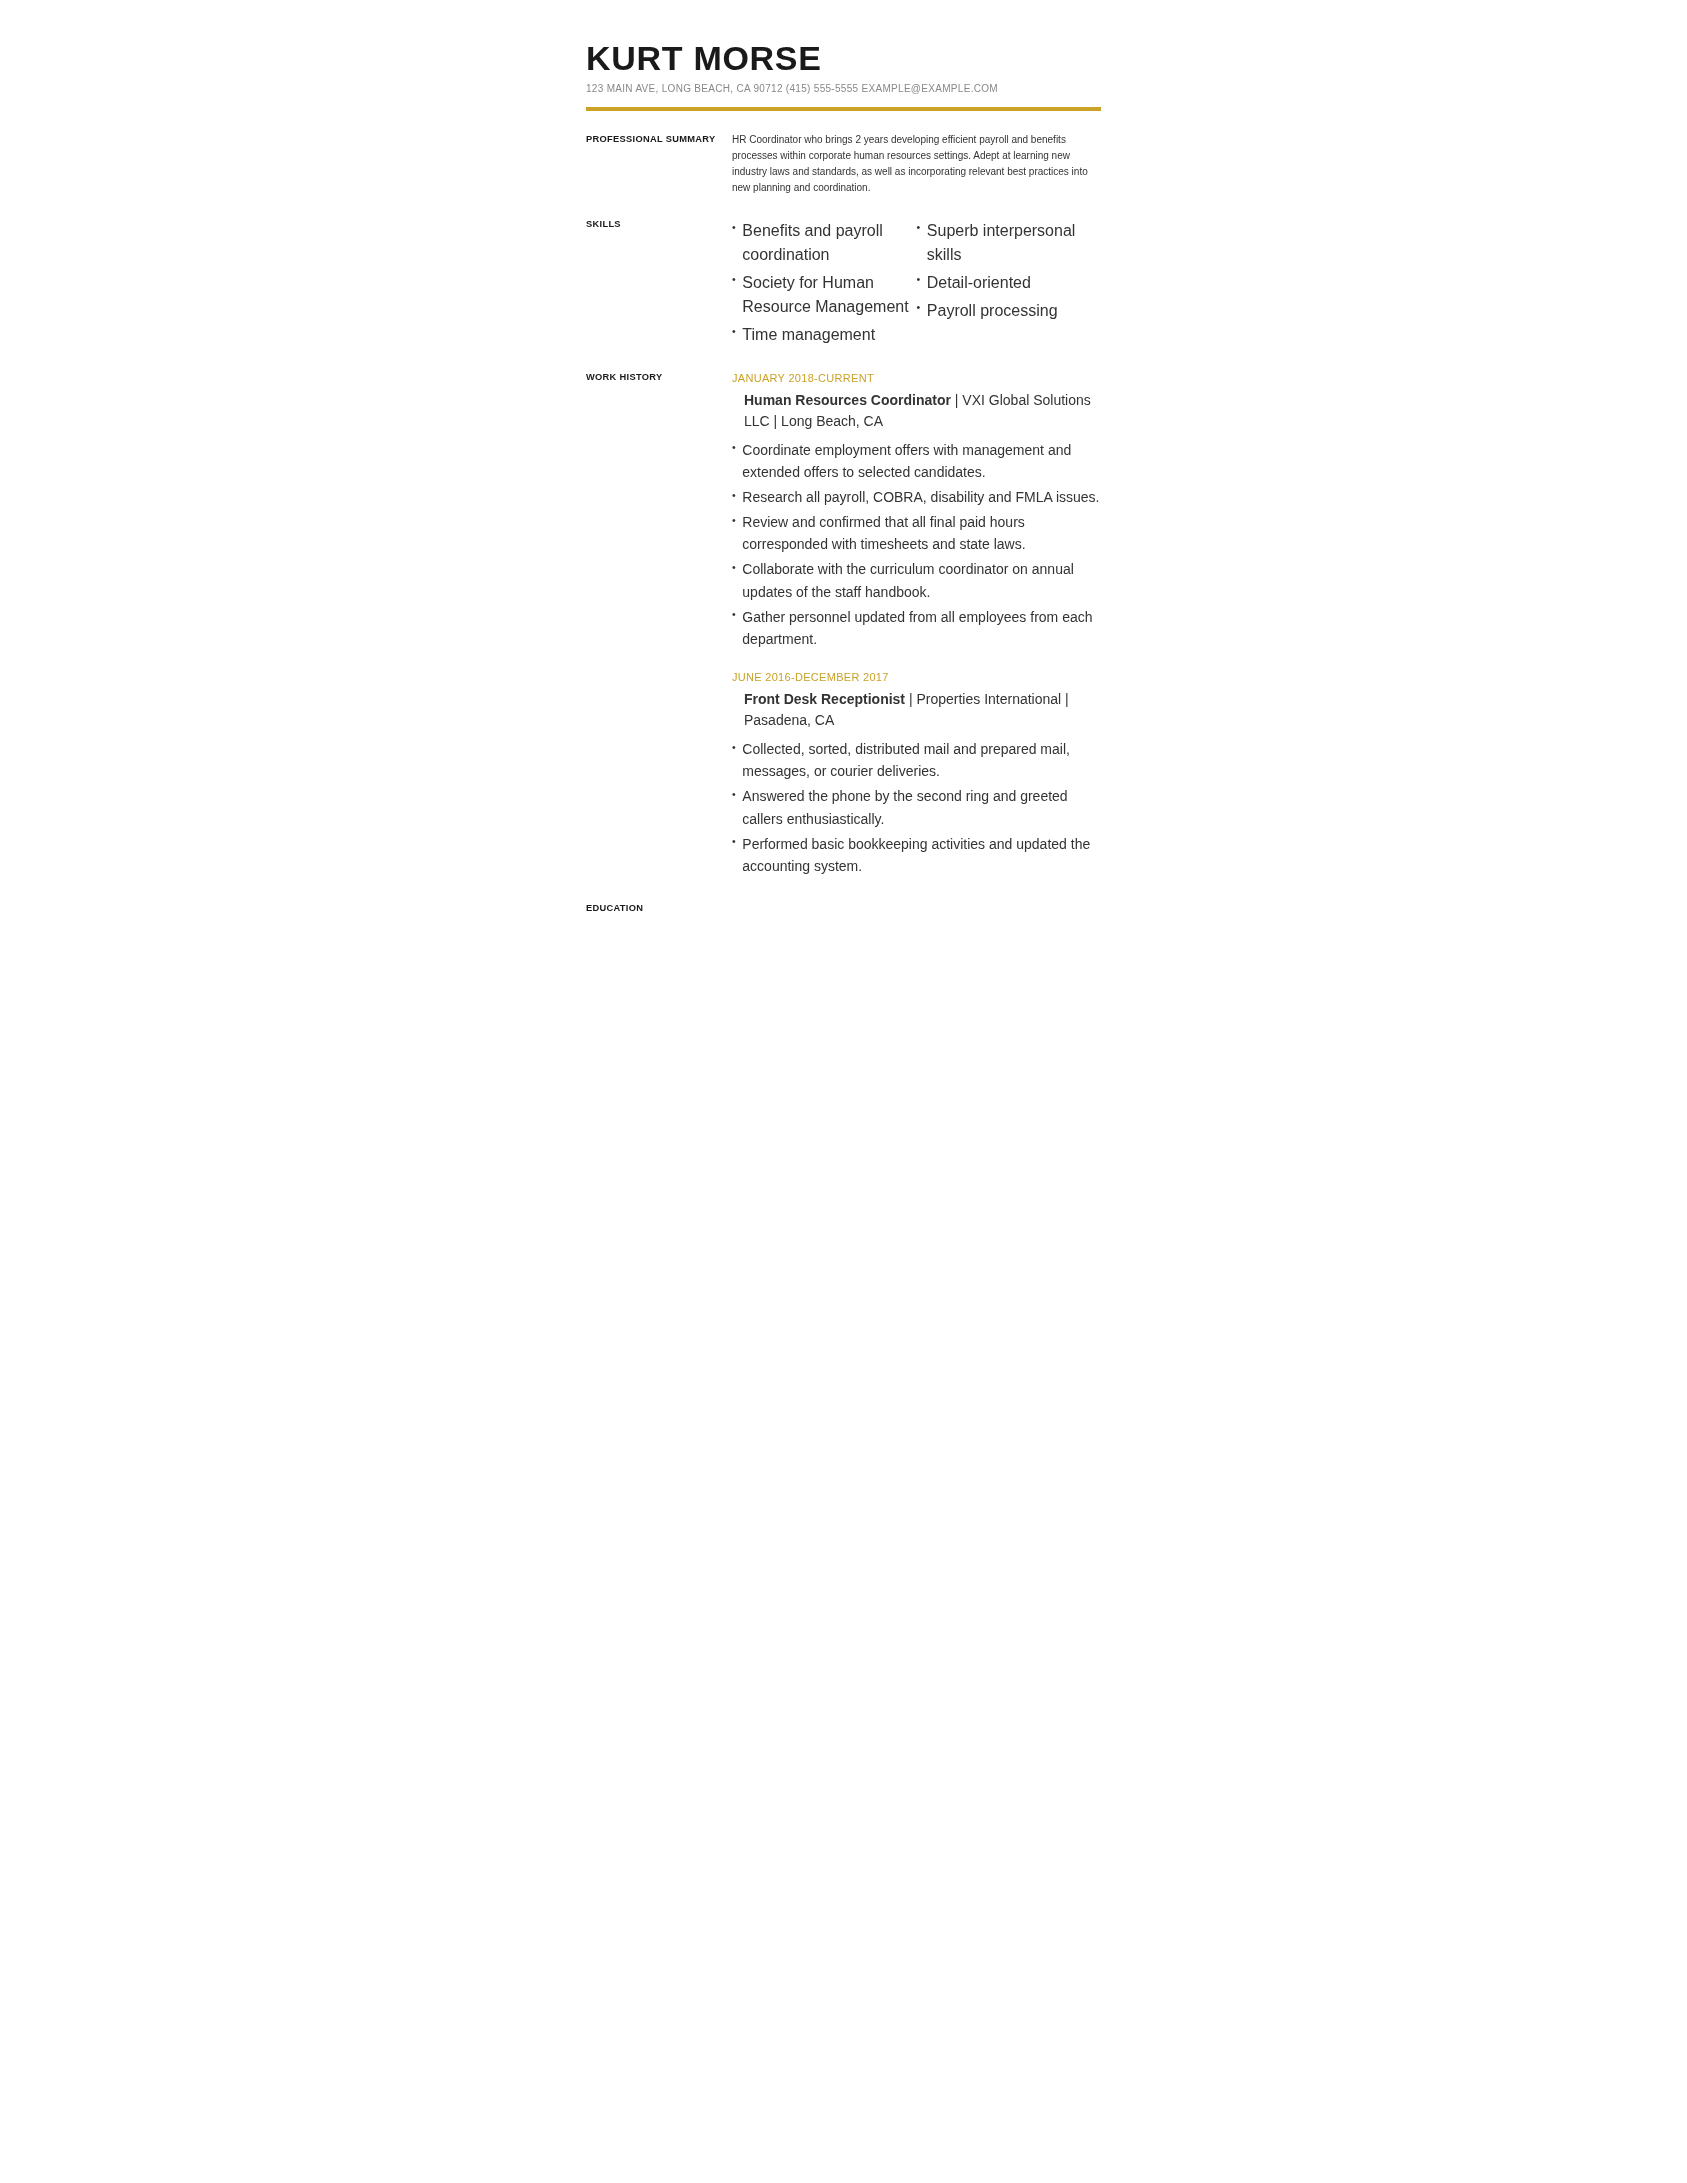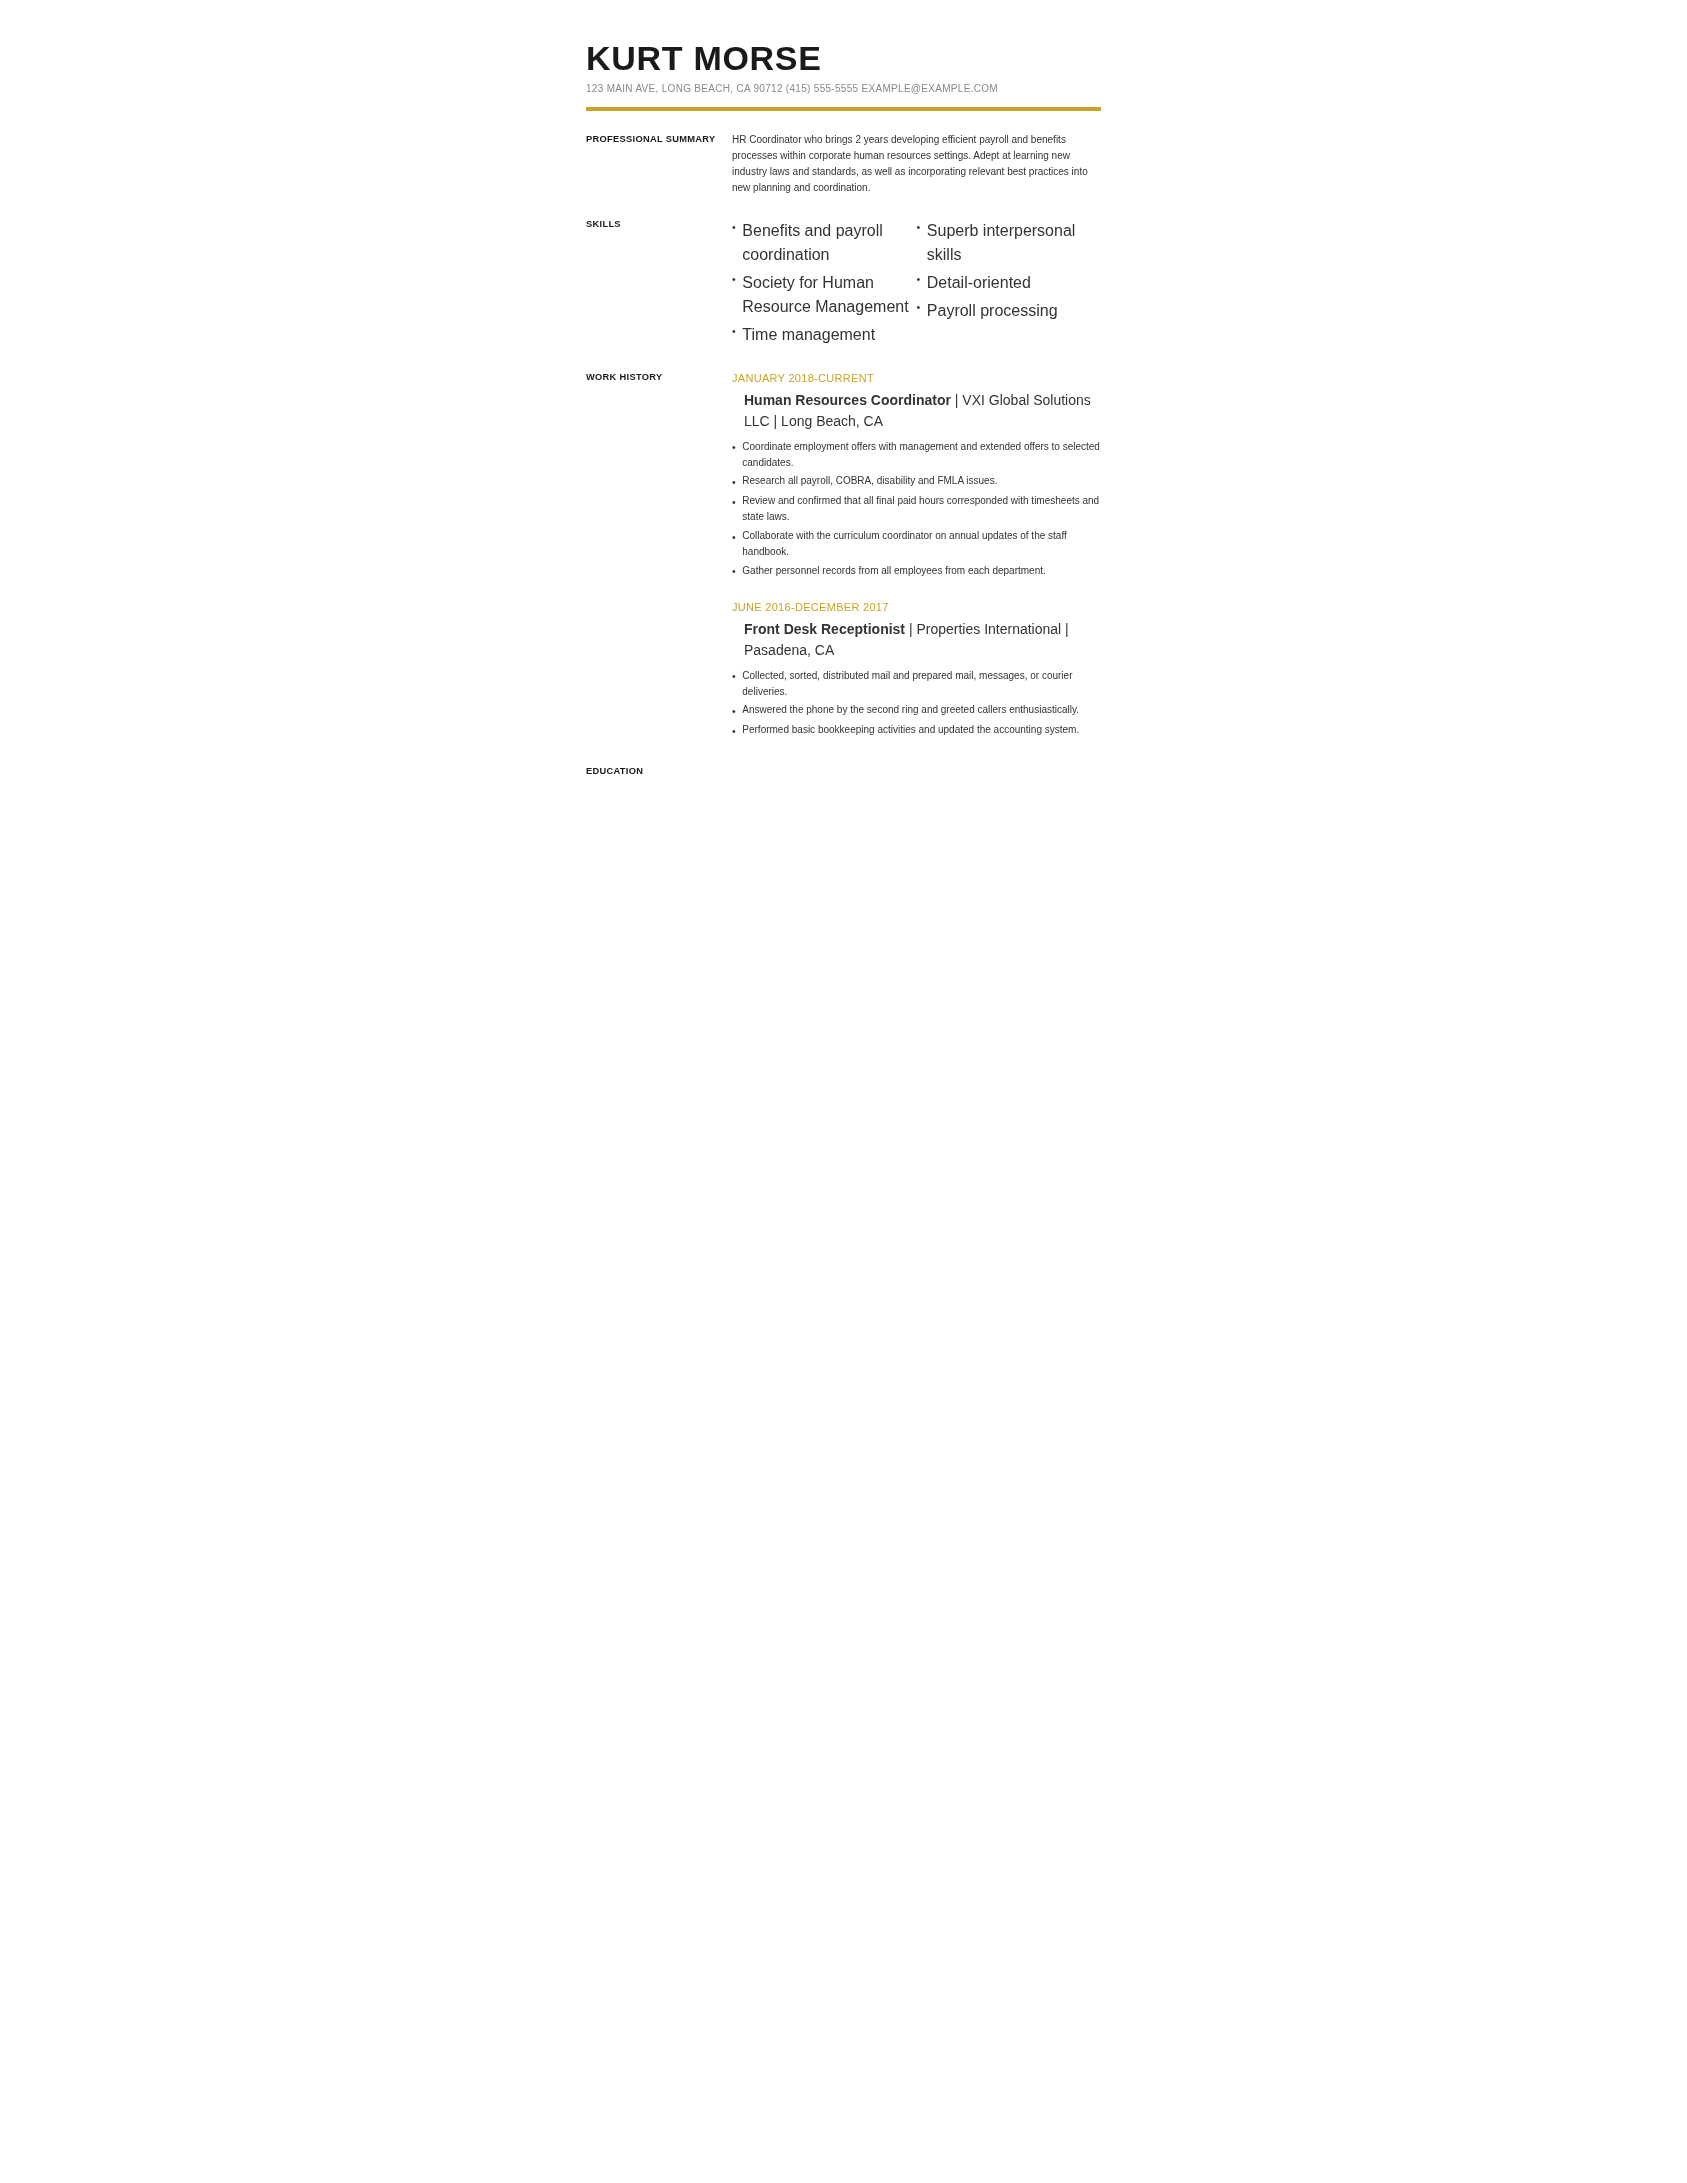--- a/index.html
+++ b/index.html
@@ -126,21 +126,21 @@
 
     .work-bullets {
       list-style: none;
       padding: 0;
       margin-bottom: 0;
     }
 
     .work-bullets li {
       display: flex;
       align-items: flex-start;
-      font-size: 10px;
+      font-size: 14px;
       color: #333333;
       line-height: 1.6;
       margin-bottom: 2.6px;
     }
 
     .work-bullets li::before {
       content: "•";
       color: #333333;
       font-size: 10.6px;
       margin-right: 6.6px;
@@ -222,21 +222,21 @@
   <div class="section-content">
 
   <div class="job-block">
         <div class="work-date">JANUARY 2018-CURRENT</div>
         <div class="work-title-line"><strong>Human Resources Coordinator</strong> | VXI Global Solutions LLC | Long Beach, CA</div>
         <ul class="work-bullets">
           <li>Coordinate employment offers with management and extended offers to selected candidates.</li>
           <li>Research all payroll, COBRA, disability and FMLA issues.</li>
           <li>Review and confirmed that all final paid hours corresponded with timesheets and state laws.</li>
           <li>Collaborate with the curriculum coordinator on annual updates of the staff handbook.</li>
-          <li>Gather personnel records from all employees from each department.</li>
+          <li>Gather personnel updated from all employees from each department.</li>
         </ul>
       </div>
       <div class="job-block">
         <div class="work-date">JUNE 2016-DECEMBER 2017</div>
         <div class="work-title-line"><strong>Front Desk Receptionist</strong> | Properties International | Pasadena, CA</div>
         <ul class="work-bullets">
           <li>Collected, sorted, distributed mail and prepared mail, messages, or courier deliveries.</li>
           <li>Answered the phone by the second ring and greeted callers enthusiastically.</li>
           <li>Performed basic bookkeeping activities and updated the accounting system.</li>
         </ul>

